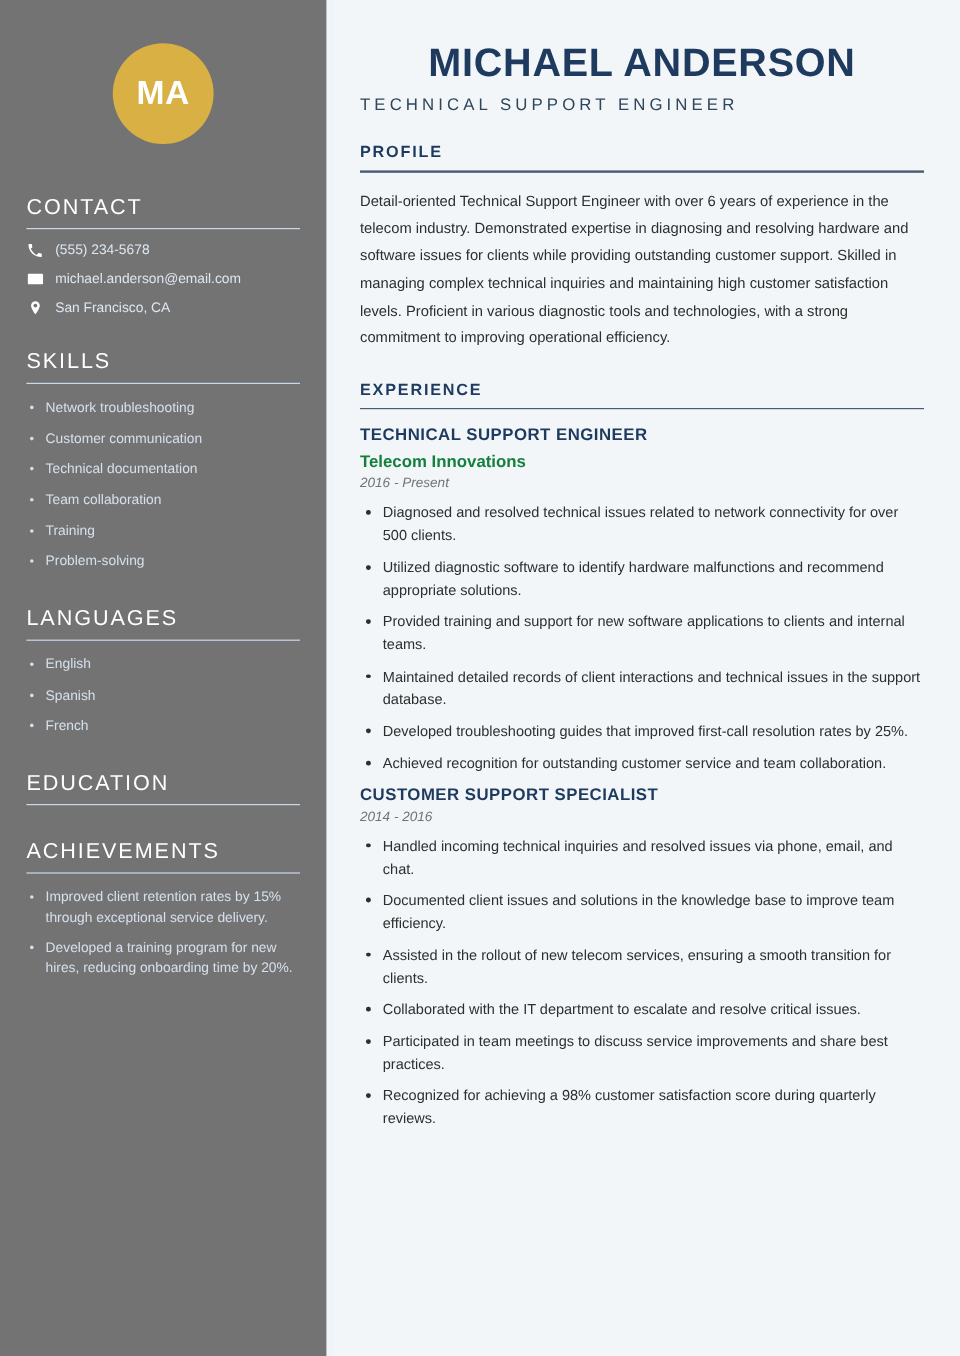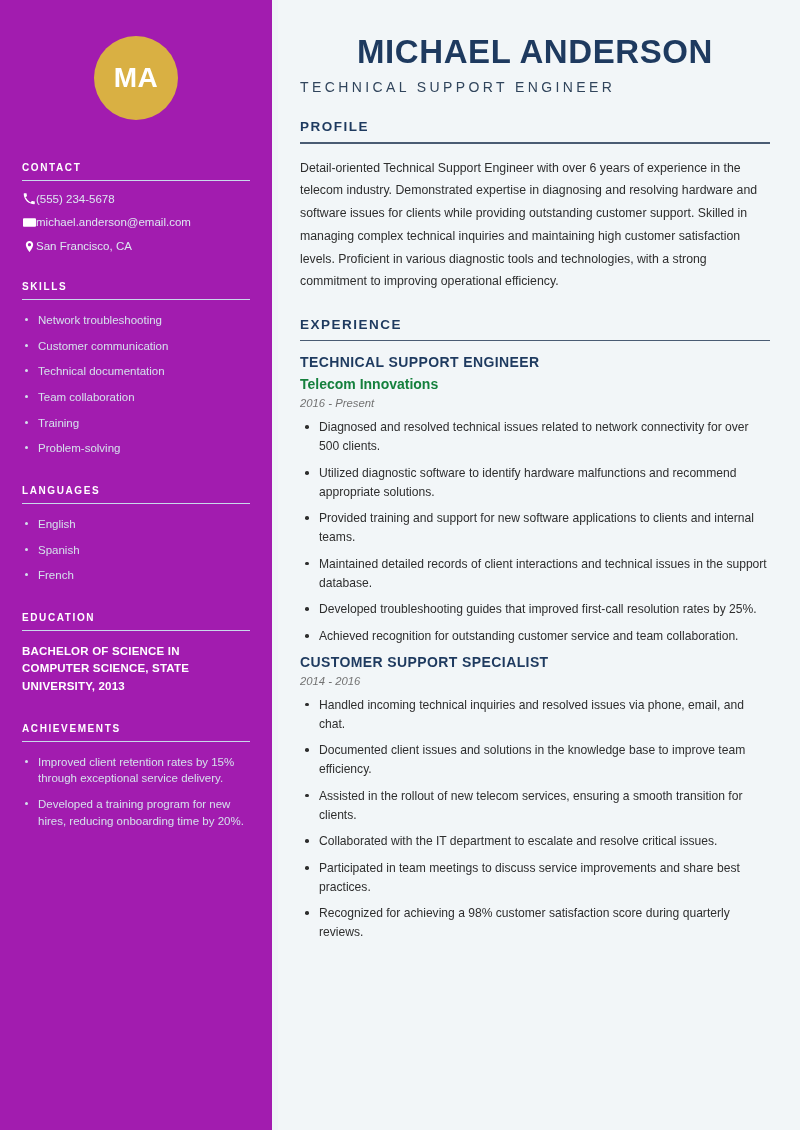--- a/index.html
+++ b/index.html
@@ -22,21 +22,21 @@
     height:1130px;
     display:flex;
     background:#f2f6f8;
     overflow:hidden;
   }
 
   
   .sidebar {
     width:272px;
     flex:0 0 272px;
-    background:#a21caf;
+    background:#737373;
     padding:0 22px;
     position:relative;
   }
 
   .sidebar-gap {
     width:6px;
     flex:0 0 6px;
     background:#eef4f7;
   }
 
@@ -58,38 +58,38 @@
     font-size:28px;
     font-weight:bold;
     letter-spacing:0.5px;
   }
 
   .side-section { margin-top:28px; }
   .side-section.first { margin-top:42px; }
 
   .side-heading {
     color:#ffffff;
-    font-size:10px;
-    font-weight:bold;
+    font-size:18px;
+    font-weight:normal;
     letter-spacing:1.6px;
     text-transform:uppercase;
     padding-bottom:7px;
   }
 
   .side-rule {
     height:1px;
     background:#c9d8ea;
     margin-bottom:12px;
   }
 
   
   .contact-row {
     display:flex;
-    align-items:flex-start;
-    gap:0;
+    align-items:flex-end;
+    gap:10px;
     margin-bottom:11px;
     color:#dde7f1;
     font-size:11.5px;
   }
 
   .contact-icon {
     width:14px;
     flex:0 0 14px;
     display:flex;
     align-items:center;
@@ -293,21 +293,20 @@
       <ul class="side-list tight">
         <li>English</li>
         <li>Spanish</li>
         <li>French</li>
       </ul>
     </section>
 
     <section class="side-section">
       <div class="side-heading">EDUCATION</div>
       <div class="side-rule"></div>
-      <div class="edu-text">BACHELOR OF SCIENCE IN COMPUTER SCIENCE, STATE UNIVERSITY, 2013</div>
     </section>
 
     <section class="side-section">
       <div class="side-heading">ACHIEVEMENTS</div>
       <div class="side-rule"></div>
       <ul class="side-list">
         <li>Improved client retention rates by 15% through exceptional service delivery.</li>
         <li>Developed a training program for new hires, reducing onboarding time by 20%.</li>
       </ul>
     </section>

